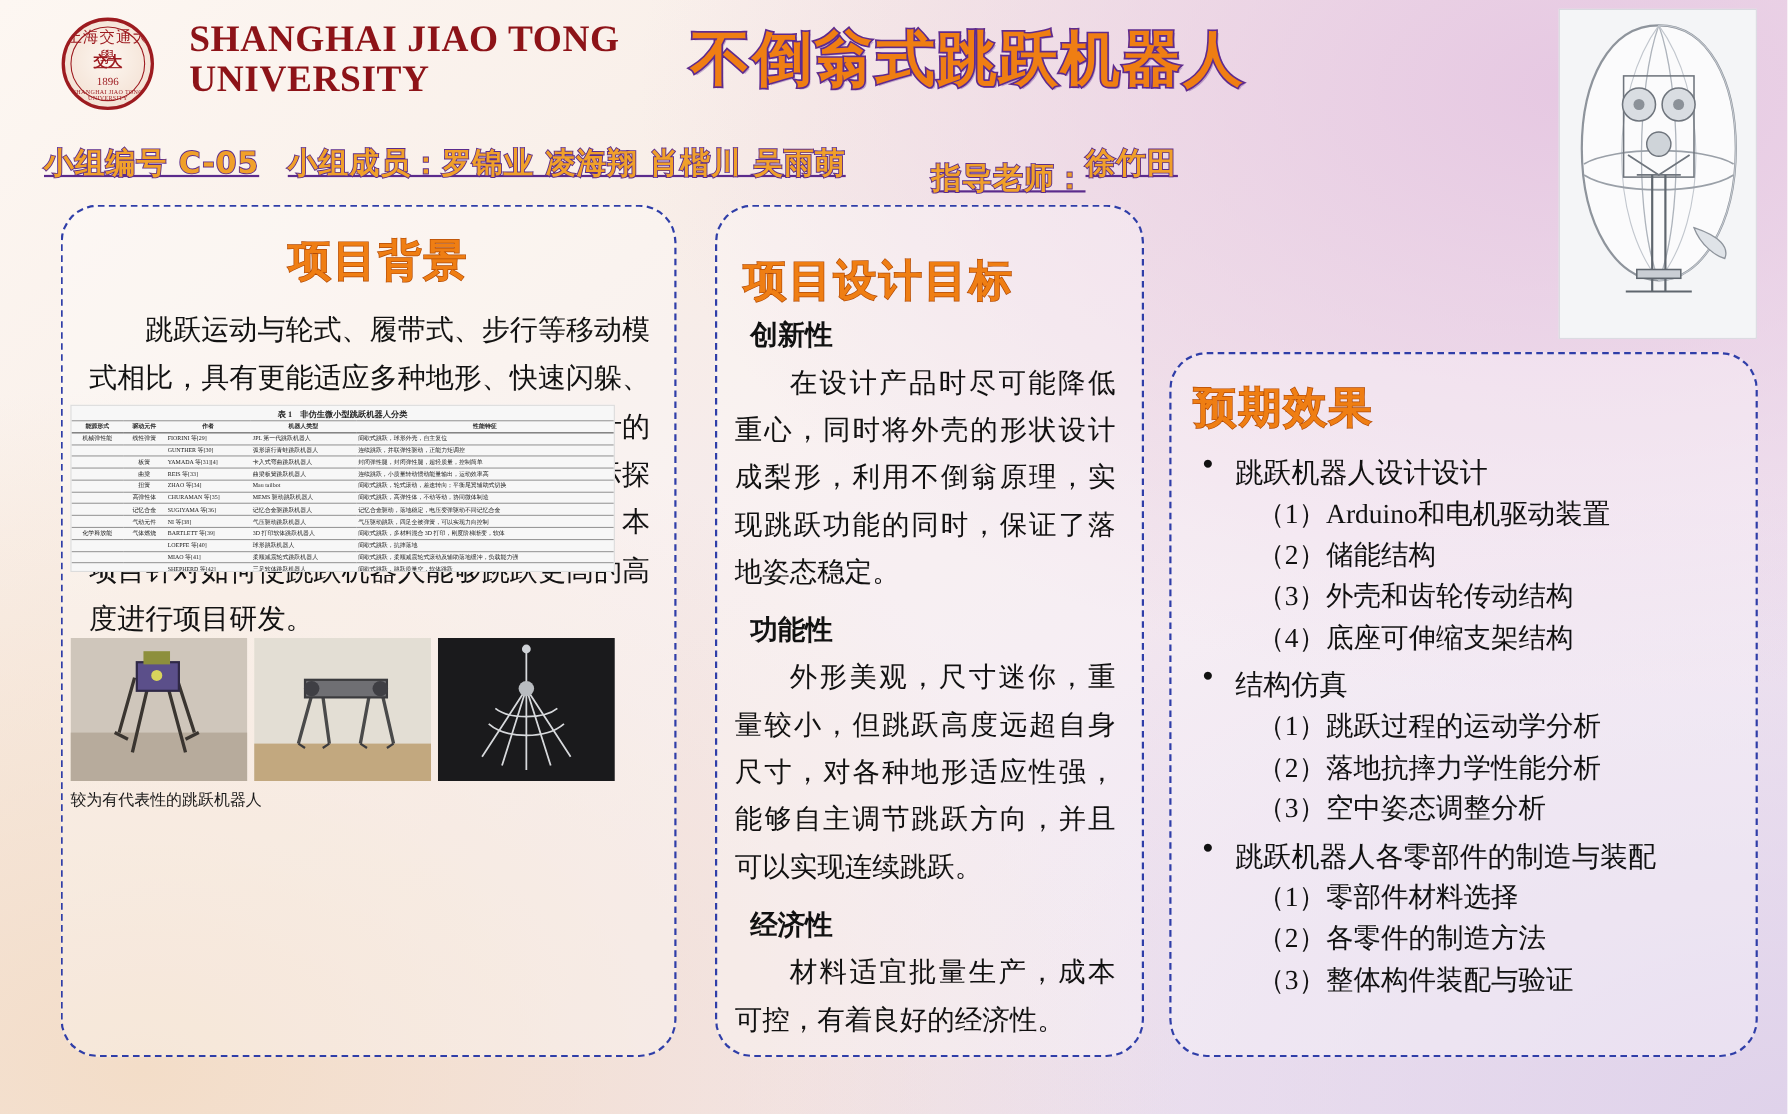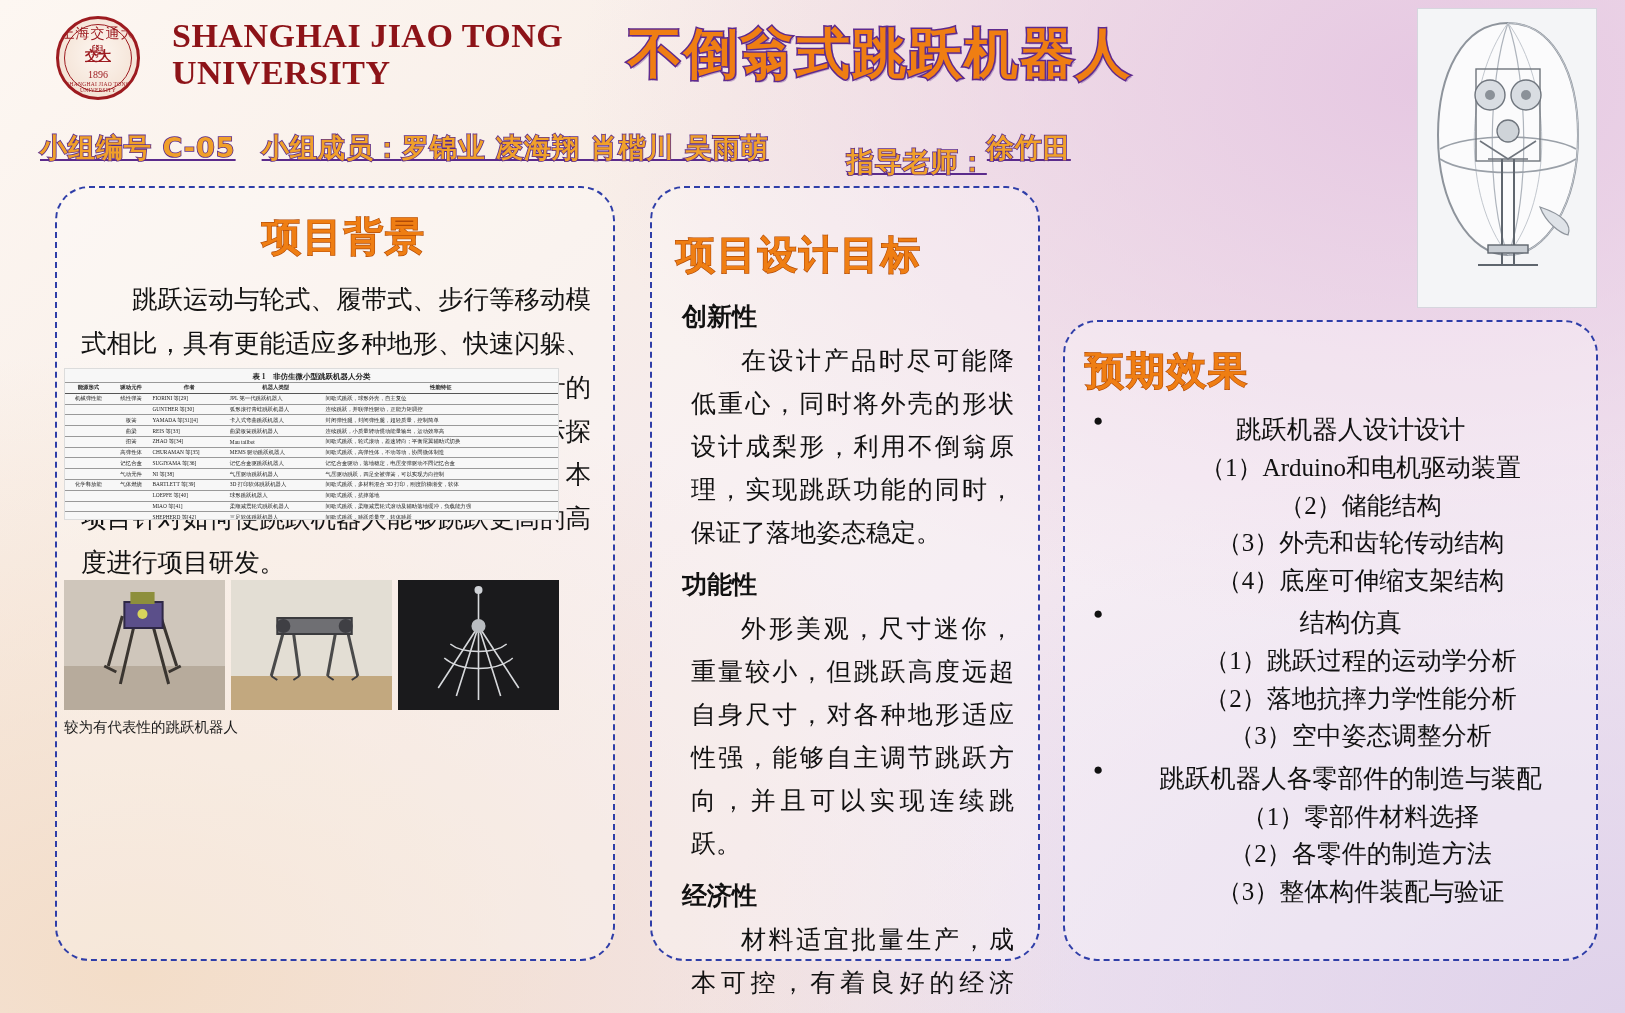--- a/index.html
+++ b/index.html
@@ -123,21 +123,21 @@
 
   .sub-h {
     font-family: "DejaVu Sans", sans-serif;
     font-size: 25px; font-weight: bold; color: #111;
     margin-left: 30px;
   }
   .goal-para {
     font-family: "Liberation Serif", serif;
     font-size: 25px; line-height: 1.72; color: #111;
     text-align: justify; text-indent: 2em;
-    margin: 6px 24px 14px 39px;
+    margin: 6px 24px 14px 16px;
   }
 
   
   #tbl-fig {
     position: absolute; left: 64px; top: 368px; width: 495px; height: 152px;
     background: #f7f7f7; border: 1px solid #dcdcdc; overflow: hidden;
   }
   #tbl-fig .cap {
     text-align: center; font-size: 7.5px; font-weight: bold; color: #222;
     margin-top: 3px; font-family: "Liberation Serif", serif;
@@ -151,21 +151,21 @@
   #photo-row { position: absolute; left: 64px; top: 580px; width: 495px; height: 130px; display: flex; gap: 6px; }
   #photo-row .ph { flex: 1; overflow: hidden; position: relative; }
   #fig-caption {
     position: absolute; left: 64px; top: 718px; width: 495px;
     font-size: 14.5px; color: #1a1a1a;
     font-family: "Liberation Serif", serif;
   }
 
   
   #exp-list { margin: 14px 0 0 0; padding: 0 18px 0 26px; list-style: none; }
-  #exp-list > li { margin-bottom: 4px; text-align: center; }
+  #exp-list > li { margin-bottom: 4px; }
   .exp-top {
     font-family: "Liberation Serif", serif;
     font-size: 25.5px; color: #111; position: relative; padding-left: 32px;
   }
   .exp-top::before {
     content: "●"; position: absolute; left: 2px; top: -1px; font-size: 17px; color: #111;
   }
   .exp-sub { list-style: none; margin: 2px 0 6px 0; padding-left: 52px; }
   .exp-sub li { font-family: "Liberation Serif", serif; font-size: 25px; color: #111; line-height: 1.5; }
 </style>
@@ -389,21 +389,21 @@
         <circle cx="80" cy="46" r="7" fill="#b9bcc0"></circle>
         <circle cx="80" cy="10" r="4" fill="#cfd2d6"></circle>
       </svg>
     </div>
   </div>
   <div id="fig-caption">较为有代表性的跳跃机器人</div>
 
   <div class="card" id="card-goal">
     <div class="card-title">项目设计目标</div>
 
-    <div class="sub-h" style="margin-top:18px">创新性</div>
+    <div class="sub-h" style="margin-top:6px">创新性</div>
     <div class="goal-para">在设计产品时尽可能降低重心，同时将外壳的形状设计成梨形，利用不倒翁原理，实现跳跃功能的同时，保证了落地姿态稳定。</div>
 
     <div class="sub-h">功能性</div>
     <div class="goal-para">外形美观，尺寸迷你，重量较小，但跳跃高度远超自身尺寸，对各种地形适应性强，能够自主调节跳跃方向，并且可以实现连续跳跃。</div>
 
     <div class="sub-h">经济性</div>
     <div class="goal-para">材料适宜批量生产，成本可控，有着良好的经济性。</div>
   </div>
 
   <div class="card" id="card-exp">

